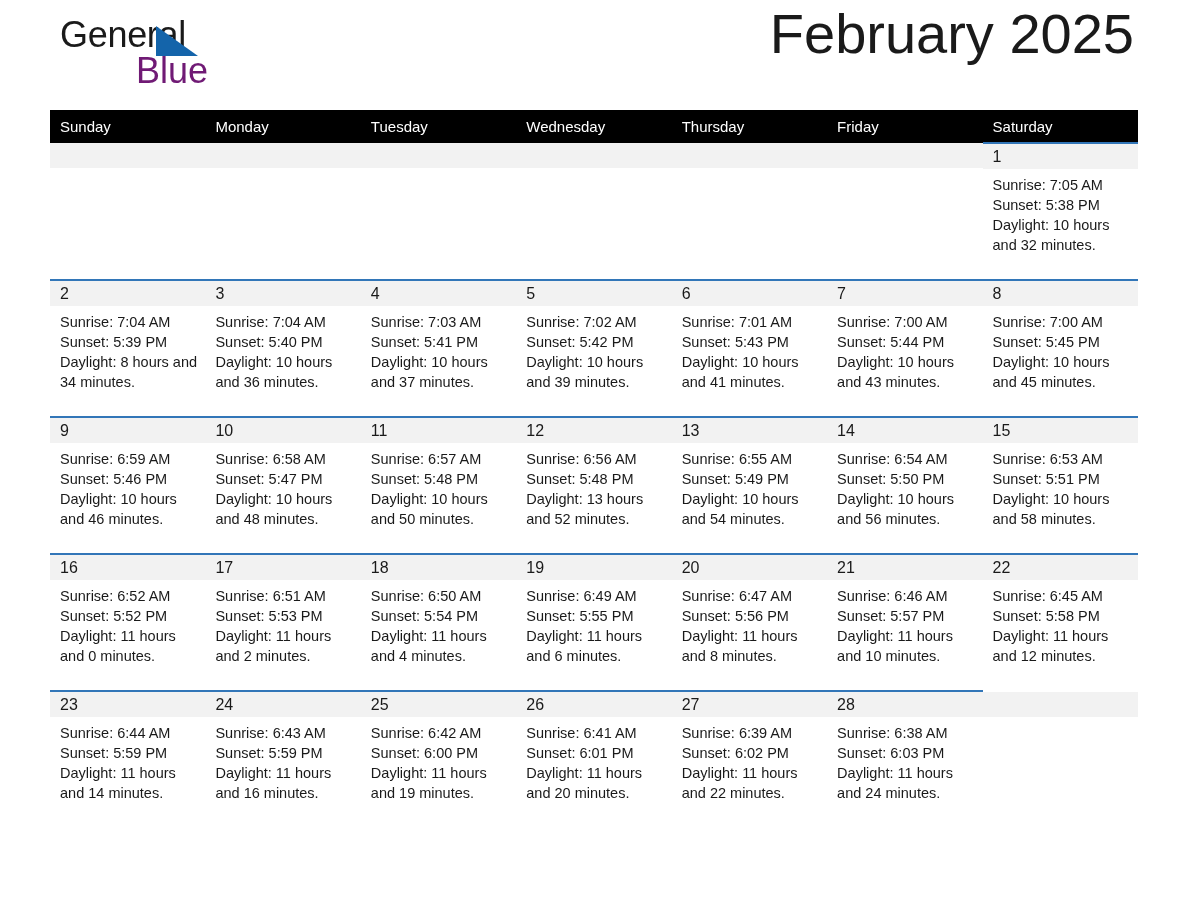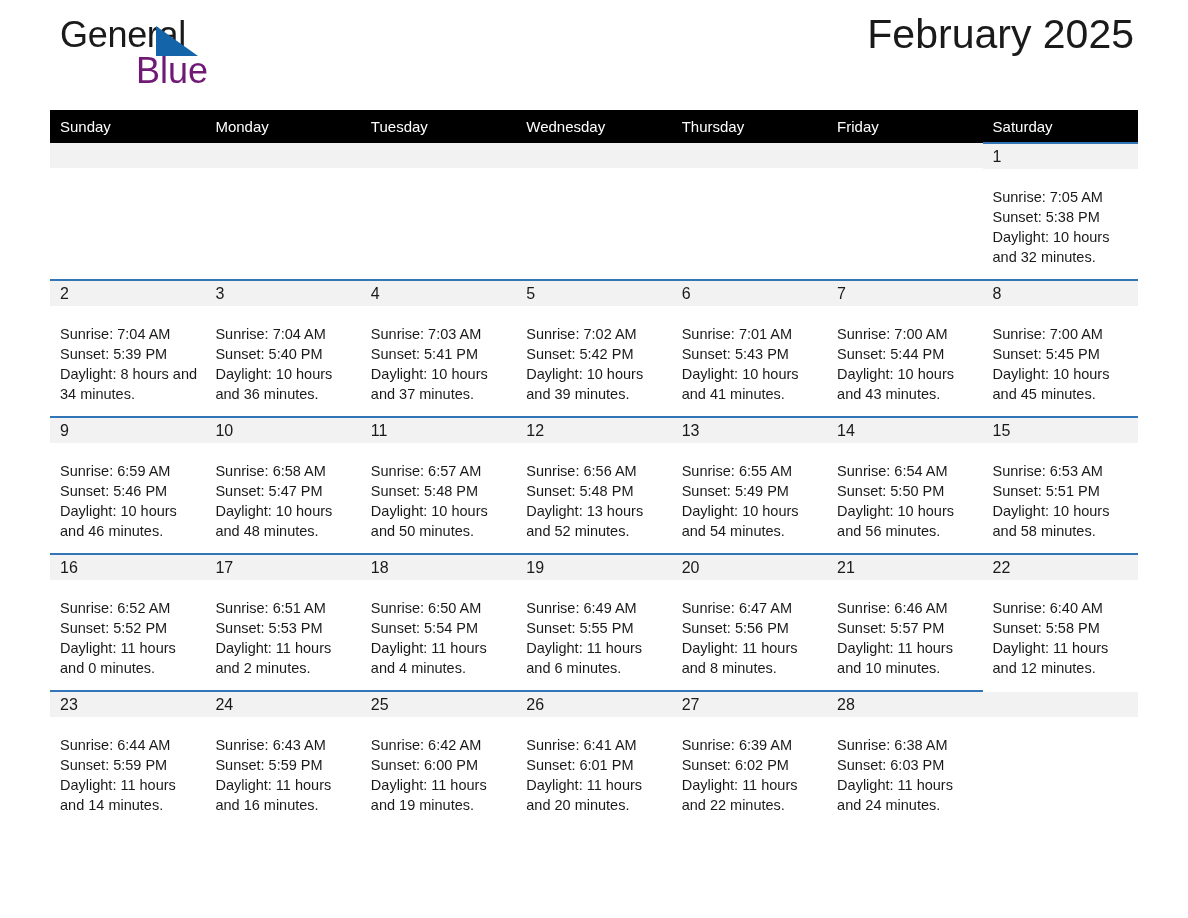--- a/index.html
+++ b/index.html
@@ -61,21 +61,21 @@
     top: 36px;
     font-size: 36px;
     color: #701a75;
     line-height: 42px;
   }
 
   .month-title {
     position: absolute;
     right: 4px;
     top: 6px;
-    font-size: 41px;
+    font-size: 56px;
     font-weight: normal;
     color: #1a1a1a;
     line-height: 56px;
     white-space: nowrap;
   }
 
   .location {
     position: absolute;
     right: 4px;
     top: 66px;
@@ -135,21 +135,20 @@
   }
   .daynum-band.blank {
     background: #f2f2f2;
   }
 
   .cell-body {
     padding: 6px 8px 0 10px;
     font-size: 14.5px;
     line-height: 20px;
     color: #1a1a1a;
-    margin-top: 12px;
   }
   .cell-body div {
     white-space: nowrap;
   }
   .cell-body .daylight-wrap {
     white-space: normal;
   }
 
   .empty .daynum-band { background: #f2f2f2; }
 </style>
@@ -426,21 +425,21 @@
                 <div>Sunrise: 6:46 AM</div>
                 <div>Sunset: 5:57 PM</div>
                 <div class="daylight-wrap">Daylight: 11 hours and 10 minutes.</div>
               </div>
             </div>
           </td>
           <td class="">
             <div class="cell-inner">
               <div class="daynum-band">22</div>
               <div class="cell-body">
-                <div>Sunrise: 6:40 AM</div>
+                <div>Sunrise: 6:45 AM</div>
                 <div>Sunset: 5:58 PM</div>
                 <div class="daylight-wrap">Daylight: 11 hours and 12 minutes.</div>
               </div>
             </div>
           </td>
         </tr>
         <tr class="week-row">
           <td class="">
             <div class="cell-inner">
               <div class="daynum-band">23</div>

